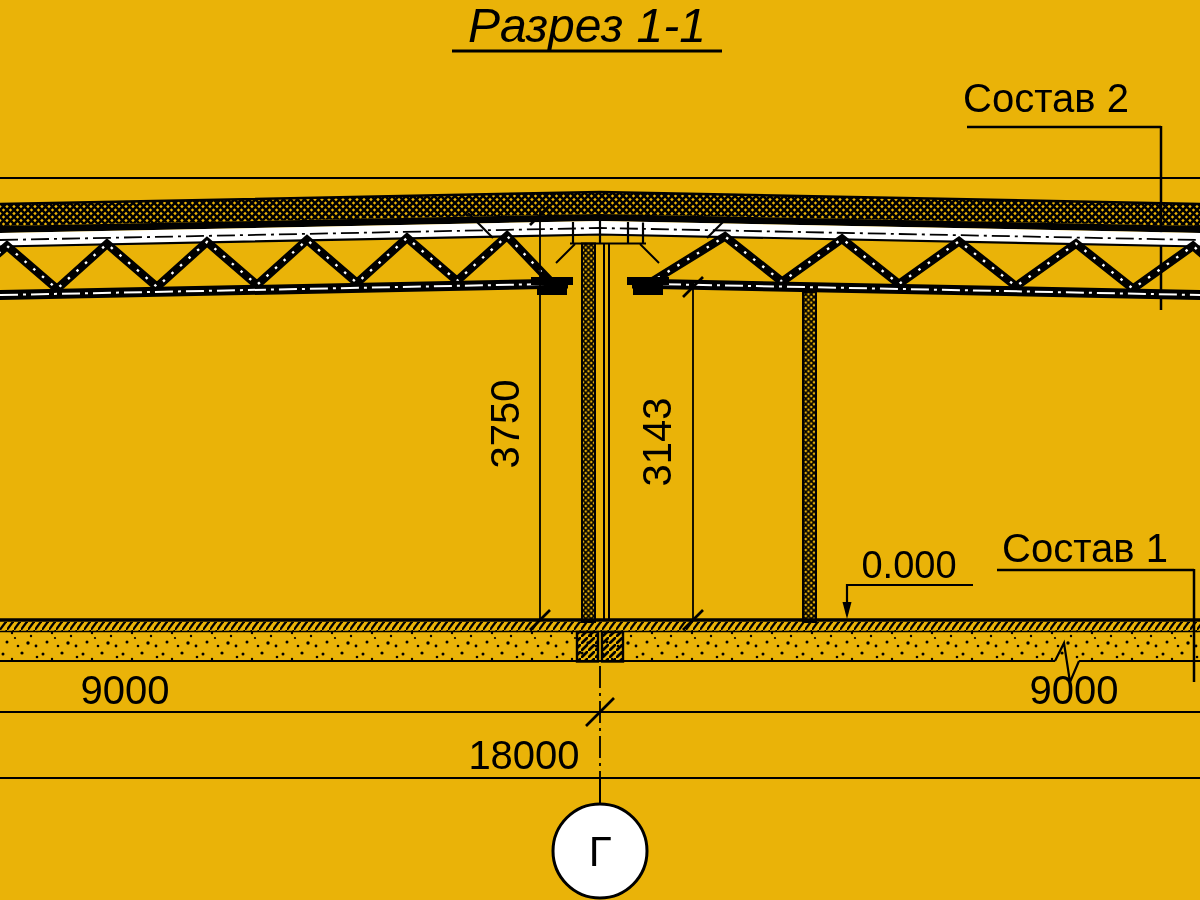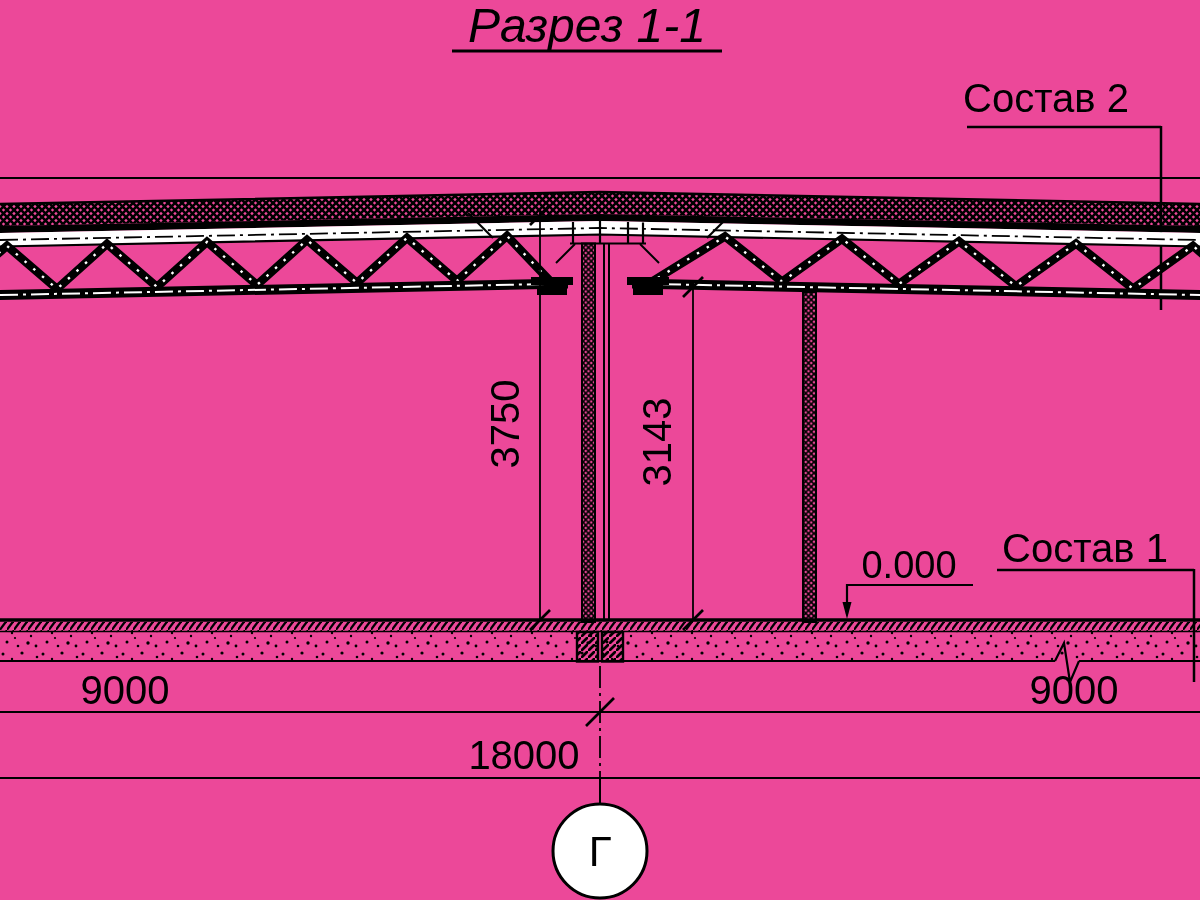--- a/index.html
+++ b/index.html
@@ -5,21 +5,21 @@
   html, body {
     margin: 0;
     padding: 0;
     background: #ffffff;
     font-family: "Liberation Sans", sans-serif;
   }
   .drawing-canvas {
     position: relative;
     width: 1200px;
     height: 900px;
-    background: #ec4899;
+    background: #eab308;
     overflow: hidden;
   }
   svg { display: block; }
   text {
     fill: #000000;
     font-family: "Liberation Sans", sans-serif;
   }
   .t-title  { font-size: 48px; font-style: italic; }
   .t-dim    { font-size: 40px; }
   .t-level  { font-size: 38px; }

